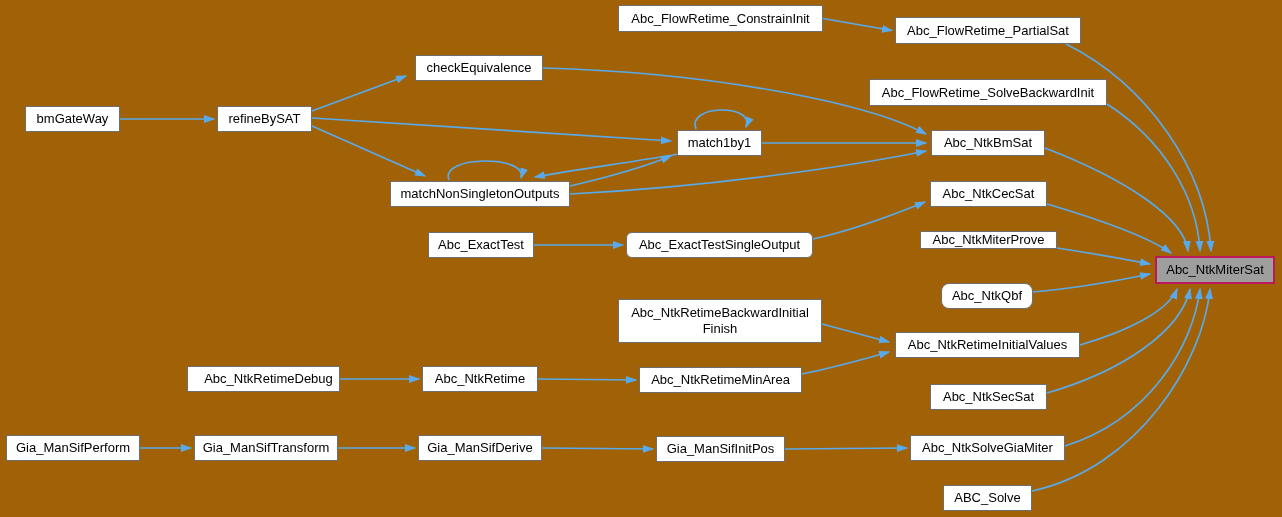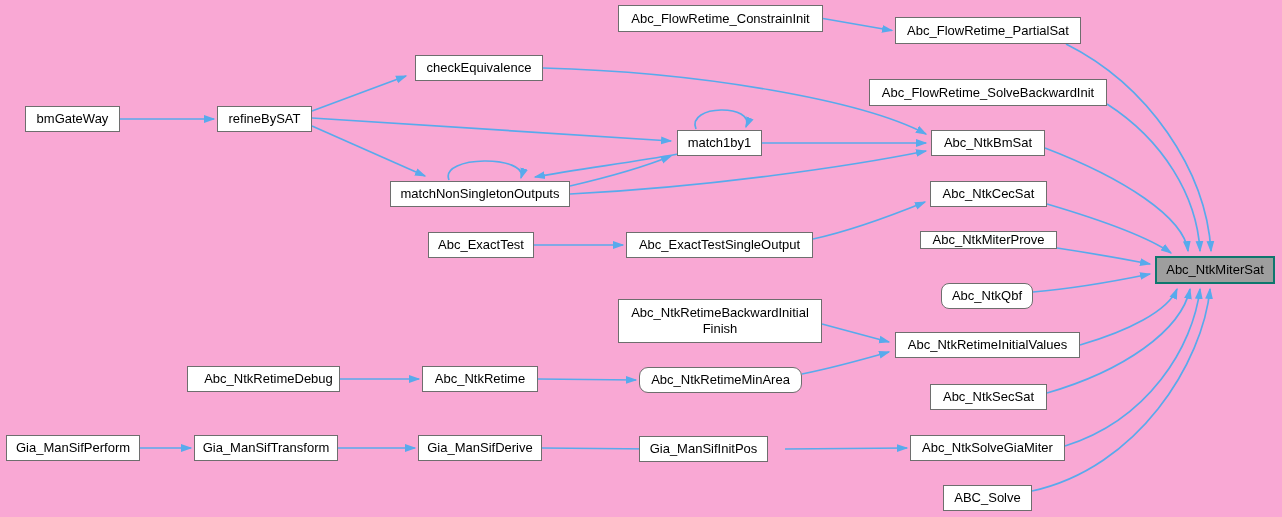--- a/index.html
+++ b/index.html
@@ -1,27 +1,27 @@
 <!DOCTYPE html>
 <html><head>
 <meta charset="utf-8">
 <style>
   html,body{margin:0;padding:0;background:#000;}
   .stage{
-    position:relative;width:1282px;height:517px;background:#f9a8d4;
+    position:relative;width:1282px;height:517px;background:#a16207;
     overflow:hidden;font-family:"Liberation Sans",sans-serif;
   }
   svg.edges{position:absolute;left:0;top:0;width:1282px;height:517px;}
   .node{
     position:absolute;box-sizing:border-box;
     display:flex;flex-direction:column;align-items:center;justify-content:center;
     background:#fff;border:1.5px solid #6e6e6e;color:#000;
     font-size:13px;line-height:1.2;text-align:center;white-space:nowrap;
   }
-  .node.hl{background:#9e9e9e;border:2px solid #0f766e;}
+  .node.hl{background:#9e9e9e;border:2px solid #be185d;}
 </style>
 </head>
 <body>
 
 <div class="stage">
   <svg class="edges" id="edge-layer" viewBox="0 0 1282 517" xmlns="http://www.w3.org/2000/svg">
     <defs>
       <marker id="arw" viewBox="0 0 12 9" markerWidth="12" markerHeight="9" refX="10" refY="4.5" orient="auto" markerUnits="userSpaceOnUse">
         <path id="arw-shape" d="M0,0.6 L11.4,4.5 L0,8.4 Z" fill="#58AAEC"></path>
       </marker>
@@ -88,21 +88,21 @@
       </div>
       <div class="node" style="left: 390px; top: 181px; width: 180px; height: 26px;">
         <span>matchNonSingletonOutputs</span>
       </div>
       <div class="node" style="left: 930px; top: 181px; width: 117px; height: 26px;">
         <span>Abc_NtkCecSat</span>
       </div>
       <div class="node" style="left: 428px; top: 232px; width: 106px; height: 26px;">
         <span>Abc_ExactTest</span>
       </div>
-      <div class="node" style="left: 626px; top: 232px; width: 187px; height: 26px;">
+      <div class="node" style="left: 626px; top: 232px; width: 187px; height: 26px; border-radius: 6px;">
         <span>Abc_ExactTestSingleOutput</span>
       </div>
       <div class="node" style="left: 920px; top: 231px; width: 137px; height: 18px;">
         <span>Abc_NtkMiterProve</span>
       </div>
       <div class="node hl" style="left: 1155px; top: 256px; width: 120px; height: 28px;">
         <span>Abc_NtkMiterSat</span>
       </div>
       <div class="node" style="left: 941px; top: 283px; width: 92px; height: 26px; border-radius: 8px;">
         <span>Abc_NtkQbf</span>
@@ -113,36 +113,36 @@
       </div>
       <div class="node" style="left: 895px; top: 332px; width: 185px; height: 26px;">
         <span>Abc_NtkRetimeInitialValues</span>
       </div>
       <div class="node" style="left: 187px; top: 366px; width: 153px; height: 26px; padding-left: 10px;">
         <span>Abc_NtkRetimeDebug</span>
       </div>
       <div class="node" style="left: 422px; top: 366px; width: 116px; height: 26px;">
         <span>Abc_NtkRetime</span>
       </div>
-      <div class="node" style="left: 639px; top: 367px; width: 163px; height: 26px; border-radius: 9px;">
+      <div class="node" style="left: 639px; top: 367px; width: 163px; height: 26px;">
         <span>Abc_NtkRetimeMinArea</span>
       </div>
       <div class="node" style="left: 930px; top: 384px; width: 117px; height: 26px;">
         <span>Abc_NtkSecSat</span>
       </div>
       <div class="node" style="left: 6px; top: 435px; width: 134px; height: 26px;">
         <span>Gia_ManSifPerform</span>
       </div>
       <div class="node" style="left: 194px; top: 435px; width: 144px; height: 26px;">
         <span>Gia_ManSifTransform</span>
       </div>
       <div class="node" style="left: 418px; top: 435px; width: 124px; height: 26px;">
         <span>Gia_ManSifDerive</span>
       </div>
-      <div class="node" style="left: 639px; top: 436px; width: 129px; height: 26px;">
+      <div class="node" style="left: 656px; top: 436px; width: 129px; height: 26px;">
         <span>Gia_ManSifInitPos</span>
       </div>
       <div class="node" style="left: 910px; top: 435px; width: 155px; height: 26px;">
         <span>Abc_NtkSolveGiaMiter</span>
       </div>
       <div class="node" style="left: 943px; top: 485px; width: 89px; height: 26px;">
         <span>ABC_Solve</span>
       </div>
     </div>
 </div>

